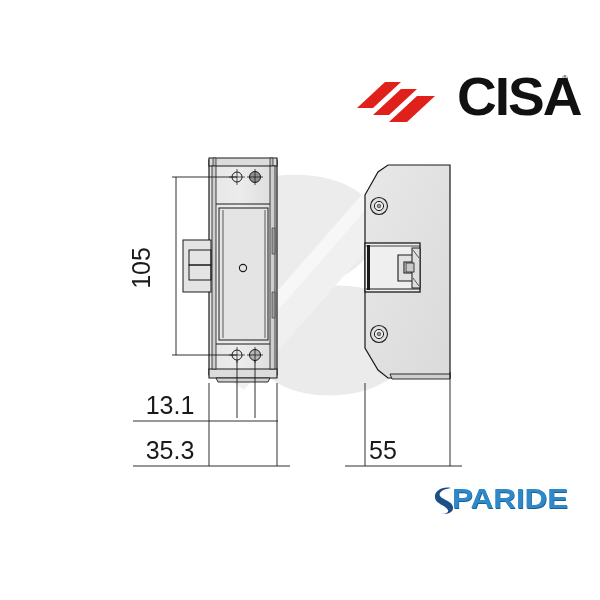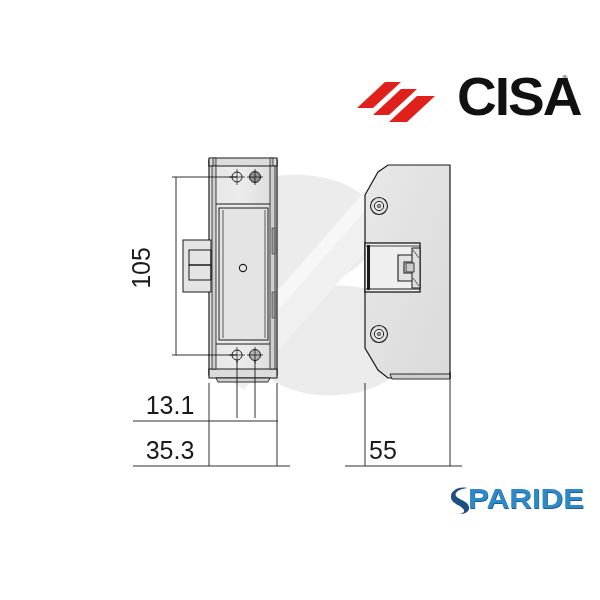--- a/index.html
+++ b/index.html
@@ -54,21 +54,21 @@
     position: absolute;
     left: 205px;
     top: 6px;
     font-size: 8px;
     color: #111111;
   }
 
   
   #paride-logo {
     position: absolute;
-    left: 448px;
+    left: 432px;
     top: 484px;
     width: 148px;
     height: 34px;
   }
   #paride-mark {
     position: absolute;
     left: 0; top: 1px;
     width: 24px; height: 30px;
   }
   #paride-word {

